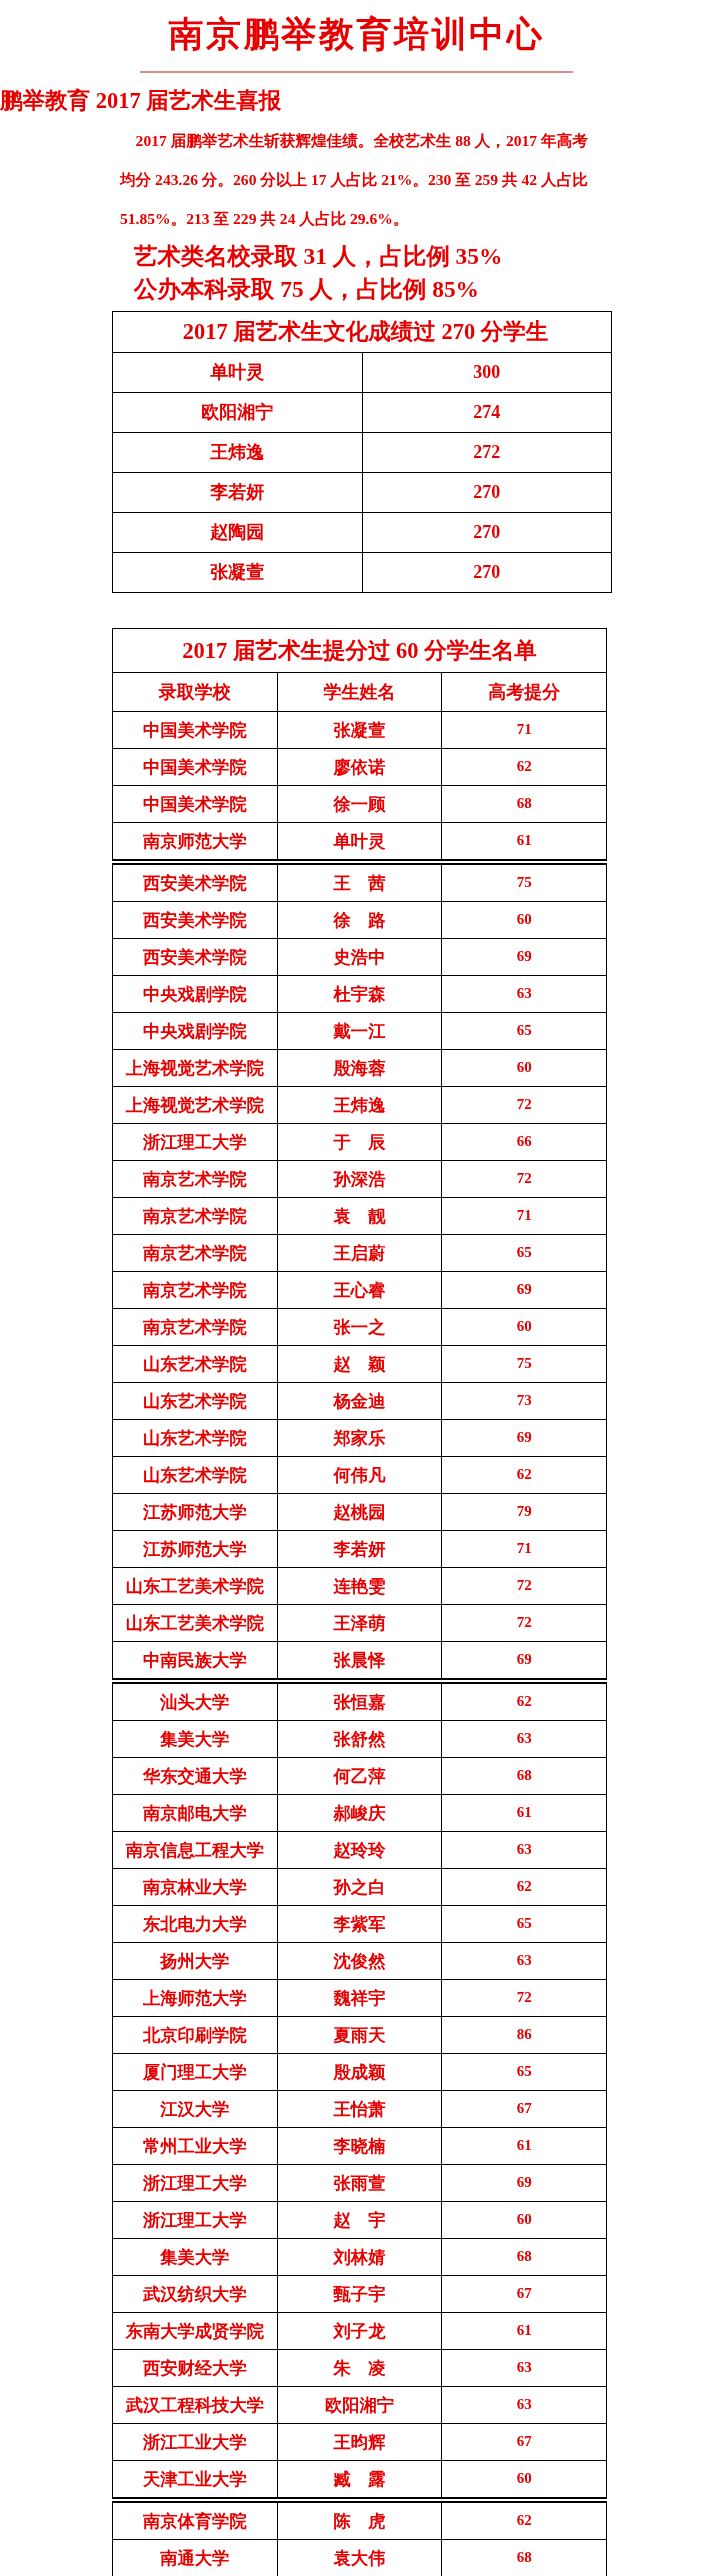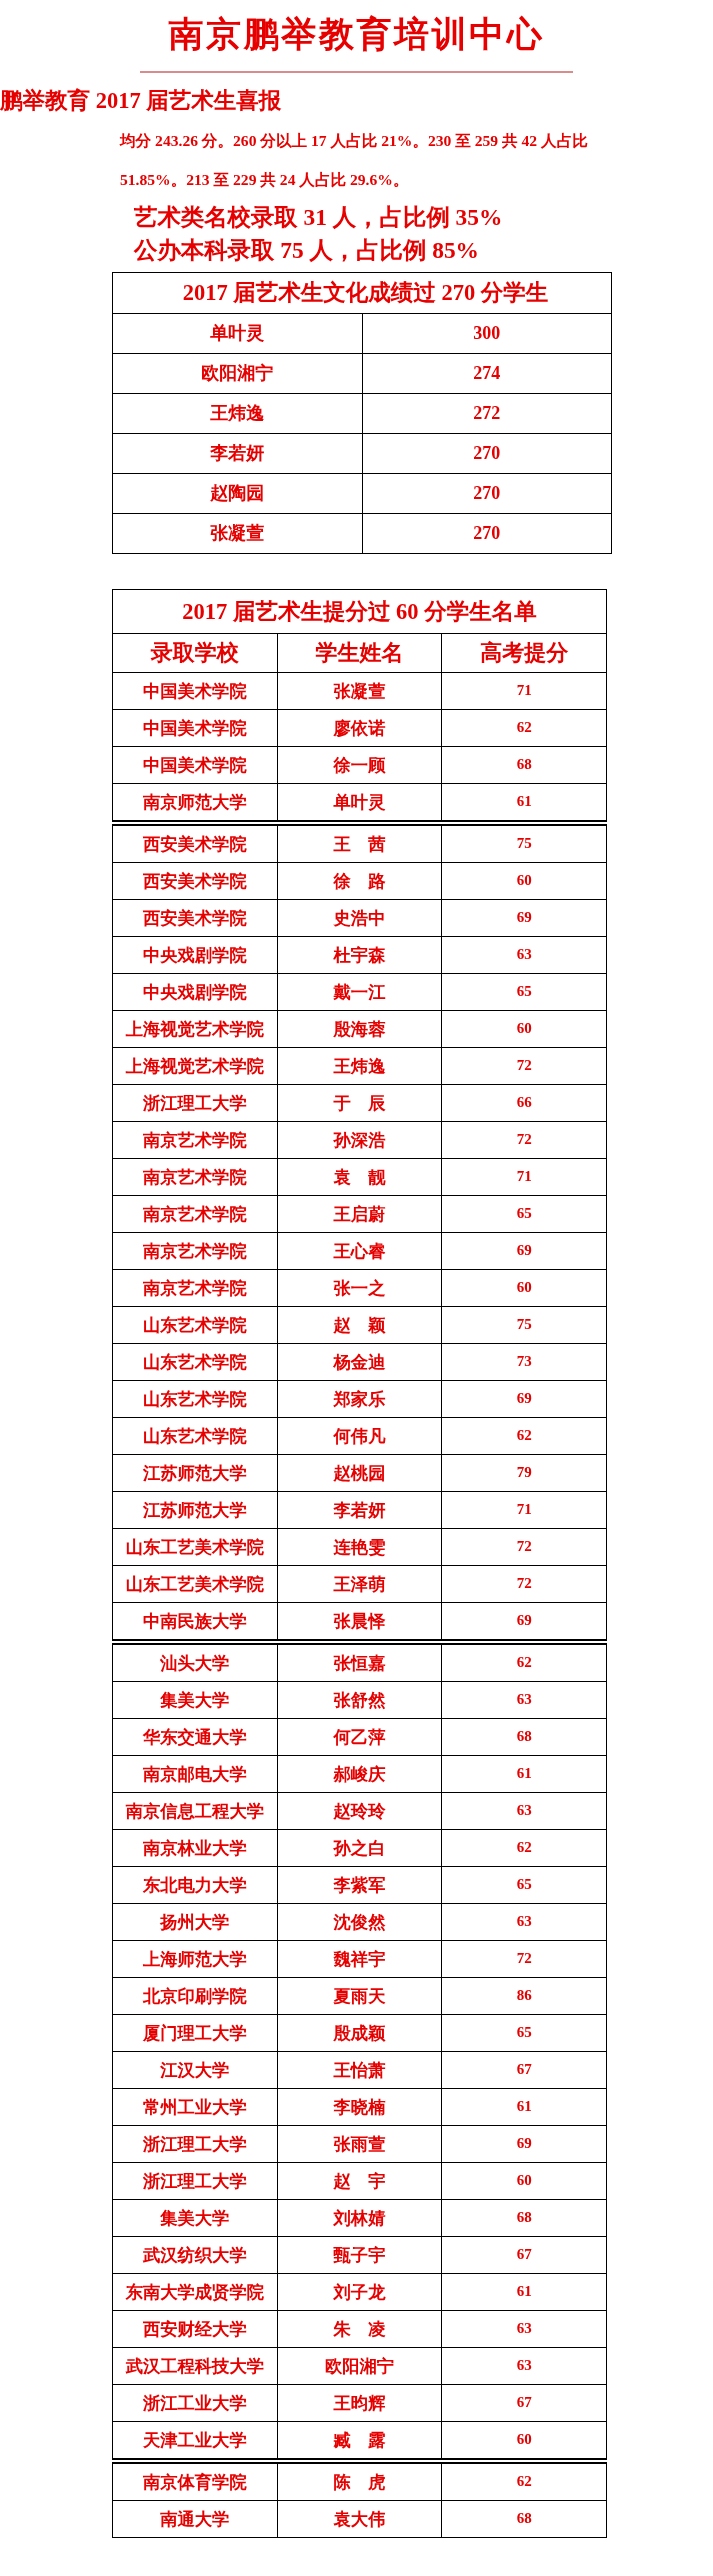--- a/index.html
+++ b/index.html
@@ -61,38 +61,39 @@
     overflow: hidden;
   }
   
   .t1 { width: 500px; margin-top: 5.2px; }
   .t1 .t-title { font-size: 22.5px; height: 40px; padding-left: 7px; }
   .t1 .c-name  { width: 250px; font-size: 18px; height: 39px; }
   .t1 .c-score { width: 250px; font-size: 18px; text-align: center; }
   
   .t2 { width: 495px; margin-top: 35px; }
   .t2 .t-title { font-size: 22.5px; height: 43px; }
-  .t2 th.h-cell { font-size: 22px; height: 38px; text-align: center; }
+  .t2 th.h-cell { font-size: 18px; height: 38px; text-align: center; }
   .t2 .c-school { width: 211px; font-size: 17.3px; height: 36px; }
   .t2 .c-sname  { width: 159px; font-size: 17.3px; }
   .t2 .c-imp    { width: 124px; font-size: 15px; }
   tr.page-break td { border-bottom: 6px double var(--border-black, #000000); }
 </style>
 </head>
 <body>
 
 <div class="page" style="--text-red: #e60000; --border-black: #000000; --divider-pink: #d98c8c;">
 
   <div class="main-title">南京鹏举教育培训中心</div>
 
   <div class="title-divider"></div>
 
   <div class="subtitle">鹏举教育 2017 届艺术生喜报</div>
 
   <div class="intro">
+    <div class="line indent1">2017 届鹏举艺术生斩获辉煌佳绩。全校艺术生 88 人，2017 年高考</div>
     <div class="line">均分 243.26 分。260 分以上 17 人占比 21%。230 至 259 共 42 人占比</div>
     <div class="line">51.85%。213 至 229 共 24 人占比 29.6%。</div>
   </div>
 
   <div class="highlights">
     <div class="highlight-line">艺术类名校录取 31 人，占比例 35%</div>
     <div class="highlight-line">公办本科录取 75 人，占比例 85%</div>
   </div>
 
   <table class="t1">

